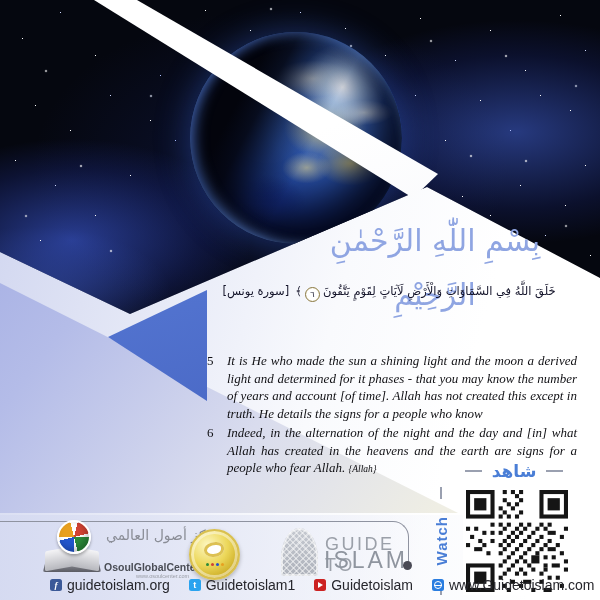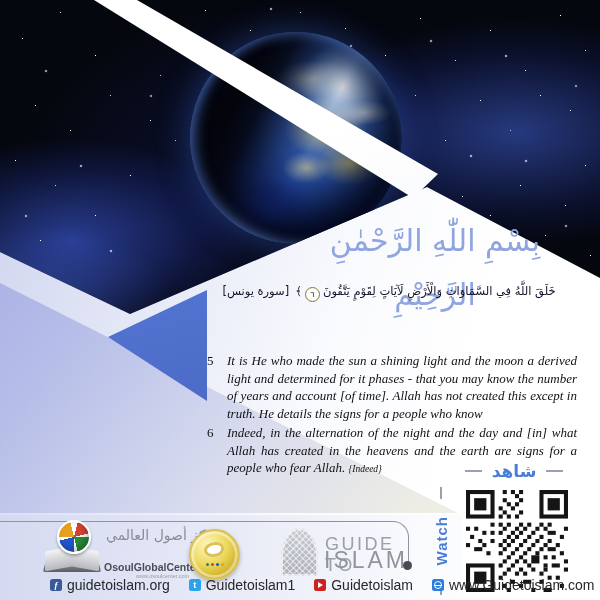--- a/index.html
+++ b/index.html
@@ -161,21 +161,21 @@
     </div>
   </div>
 
   <div class="english">
     <div class="ev">
       <span class="ev-num">5</span>
       <span class="ev-text">It is He who made the sun a shining light and the moon a derived light and determined for it phases - that you may know the number of years and account [of time]. Allah has not created this except in truth. He details the signs for a people who know</span>
     </div>
     <div class="ev">
       <span class="ev-num">6</span>
-      <span class="ev-text"><span>Indeed, in the alternation of the night and the day and [in] what Allah has created in the heavens and the earth are signs for a people who fear Allah.</span> <span class="src">{Indeed}</span></span>
+      <span class="ev-text"><span>Indeed, in the alternation of the night and the day and [in] what Allah has created in the heavens and the earth are signs for a people who fear Allah.</span> <span class="src">{Allah}</span></span>
     </div>
   </div>
 
   <div class="footer-strip"></div>
   <div class="border-line"></div>
   <div class="border-dot"></div>
 
   <div class="shahid-row">
     <span class="dash"></span>
     <span class="shahid-text">شاهد</span>

